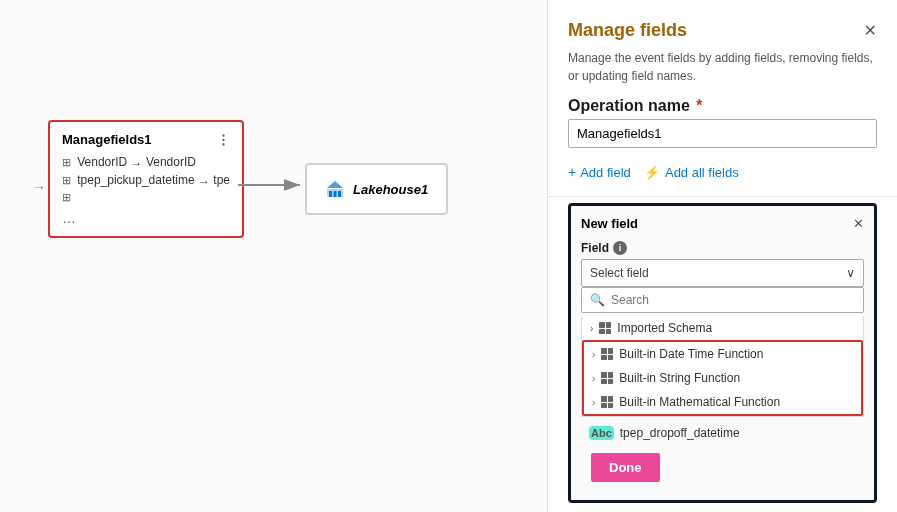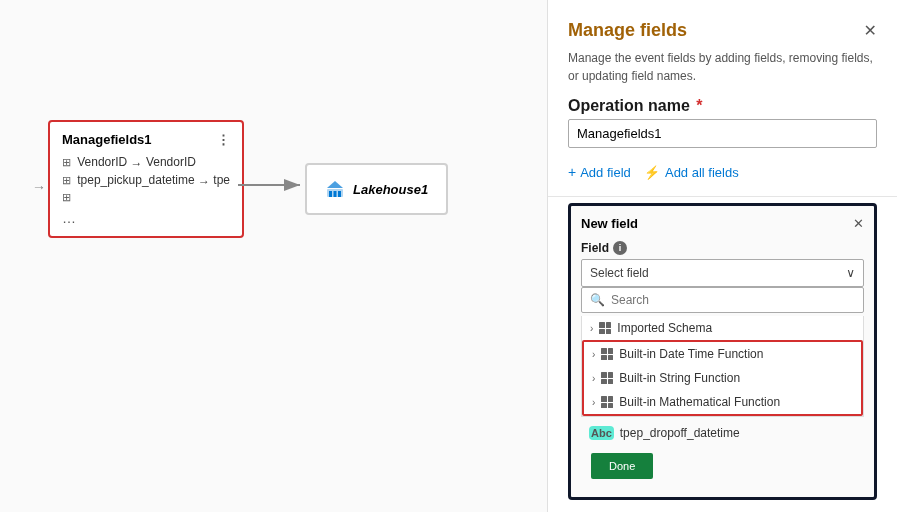--- a/index.html
+++ b/index.html
@@ -283,27 +283,27 @@
       color: #333;
     }
     .footer-icon {
       font-size: 11px;
       color: #555;
     }
     .done-bar {
       padding: 8px 10px;
     }
     .done-btn {
-      background: #15803d;
+      background: #ec4899;
       color: white;
       border: none;
       border-radius: 2px;
       padding: 7px 18px;
-      font-size: 11px;
-      font-weight: 400;
+      font-size: 13px;
+      font-weight: 700;
       cursor: pointer;
     }
   </style>
 </head>
 <body>
 
 <div class="canvas-area">
 
   <div class="arrow-in" style="top:185px; left:32px;">→</div>
 

